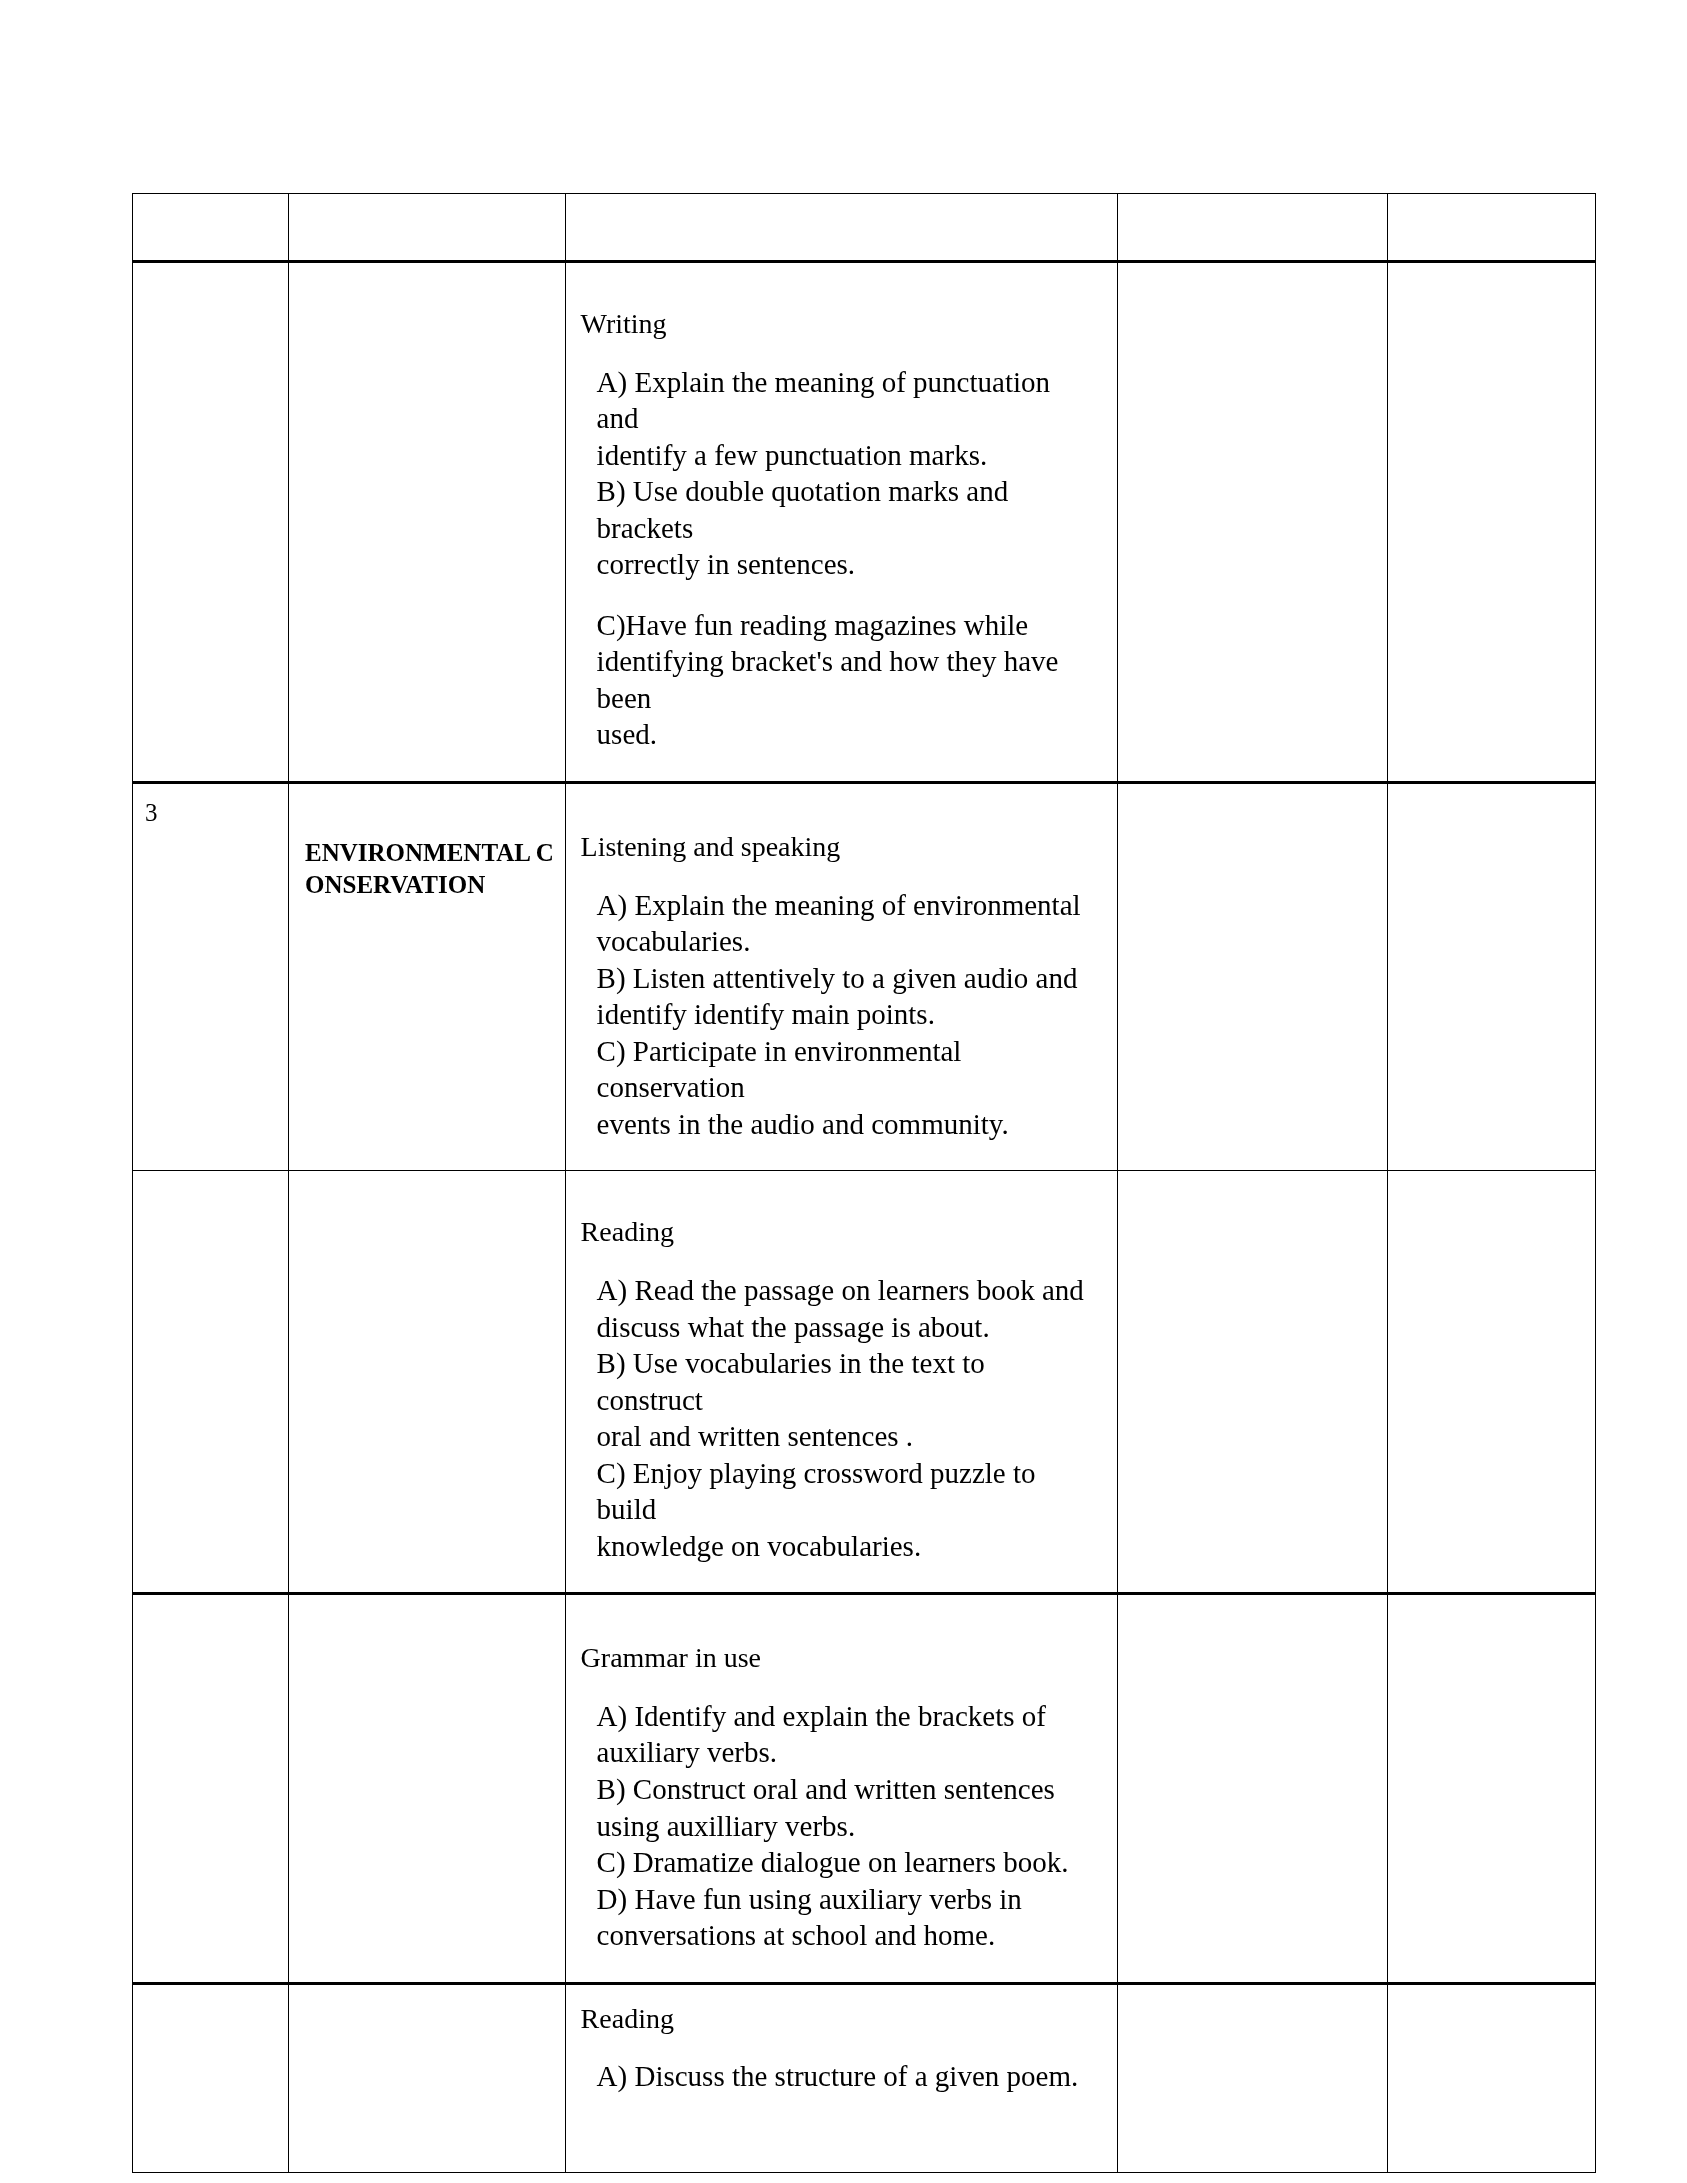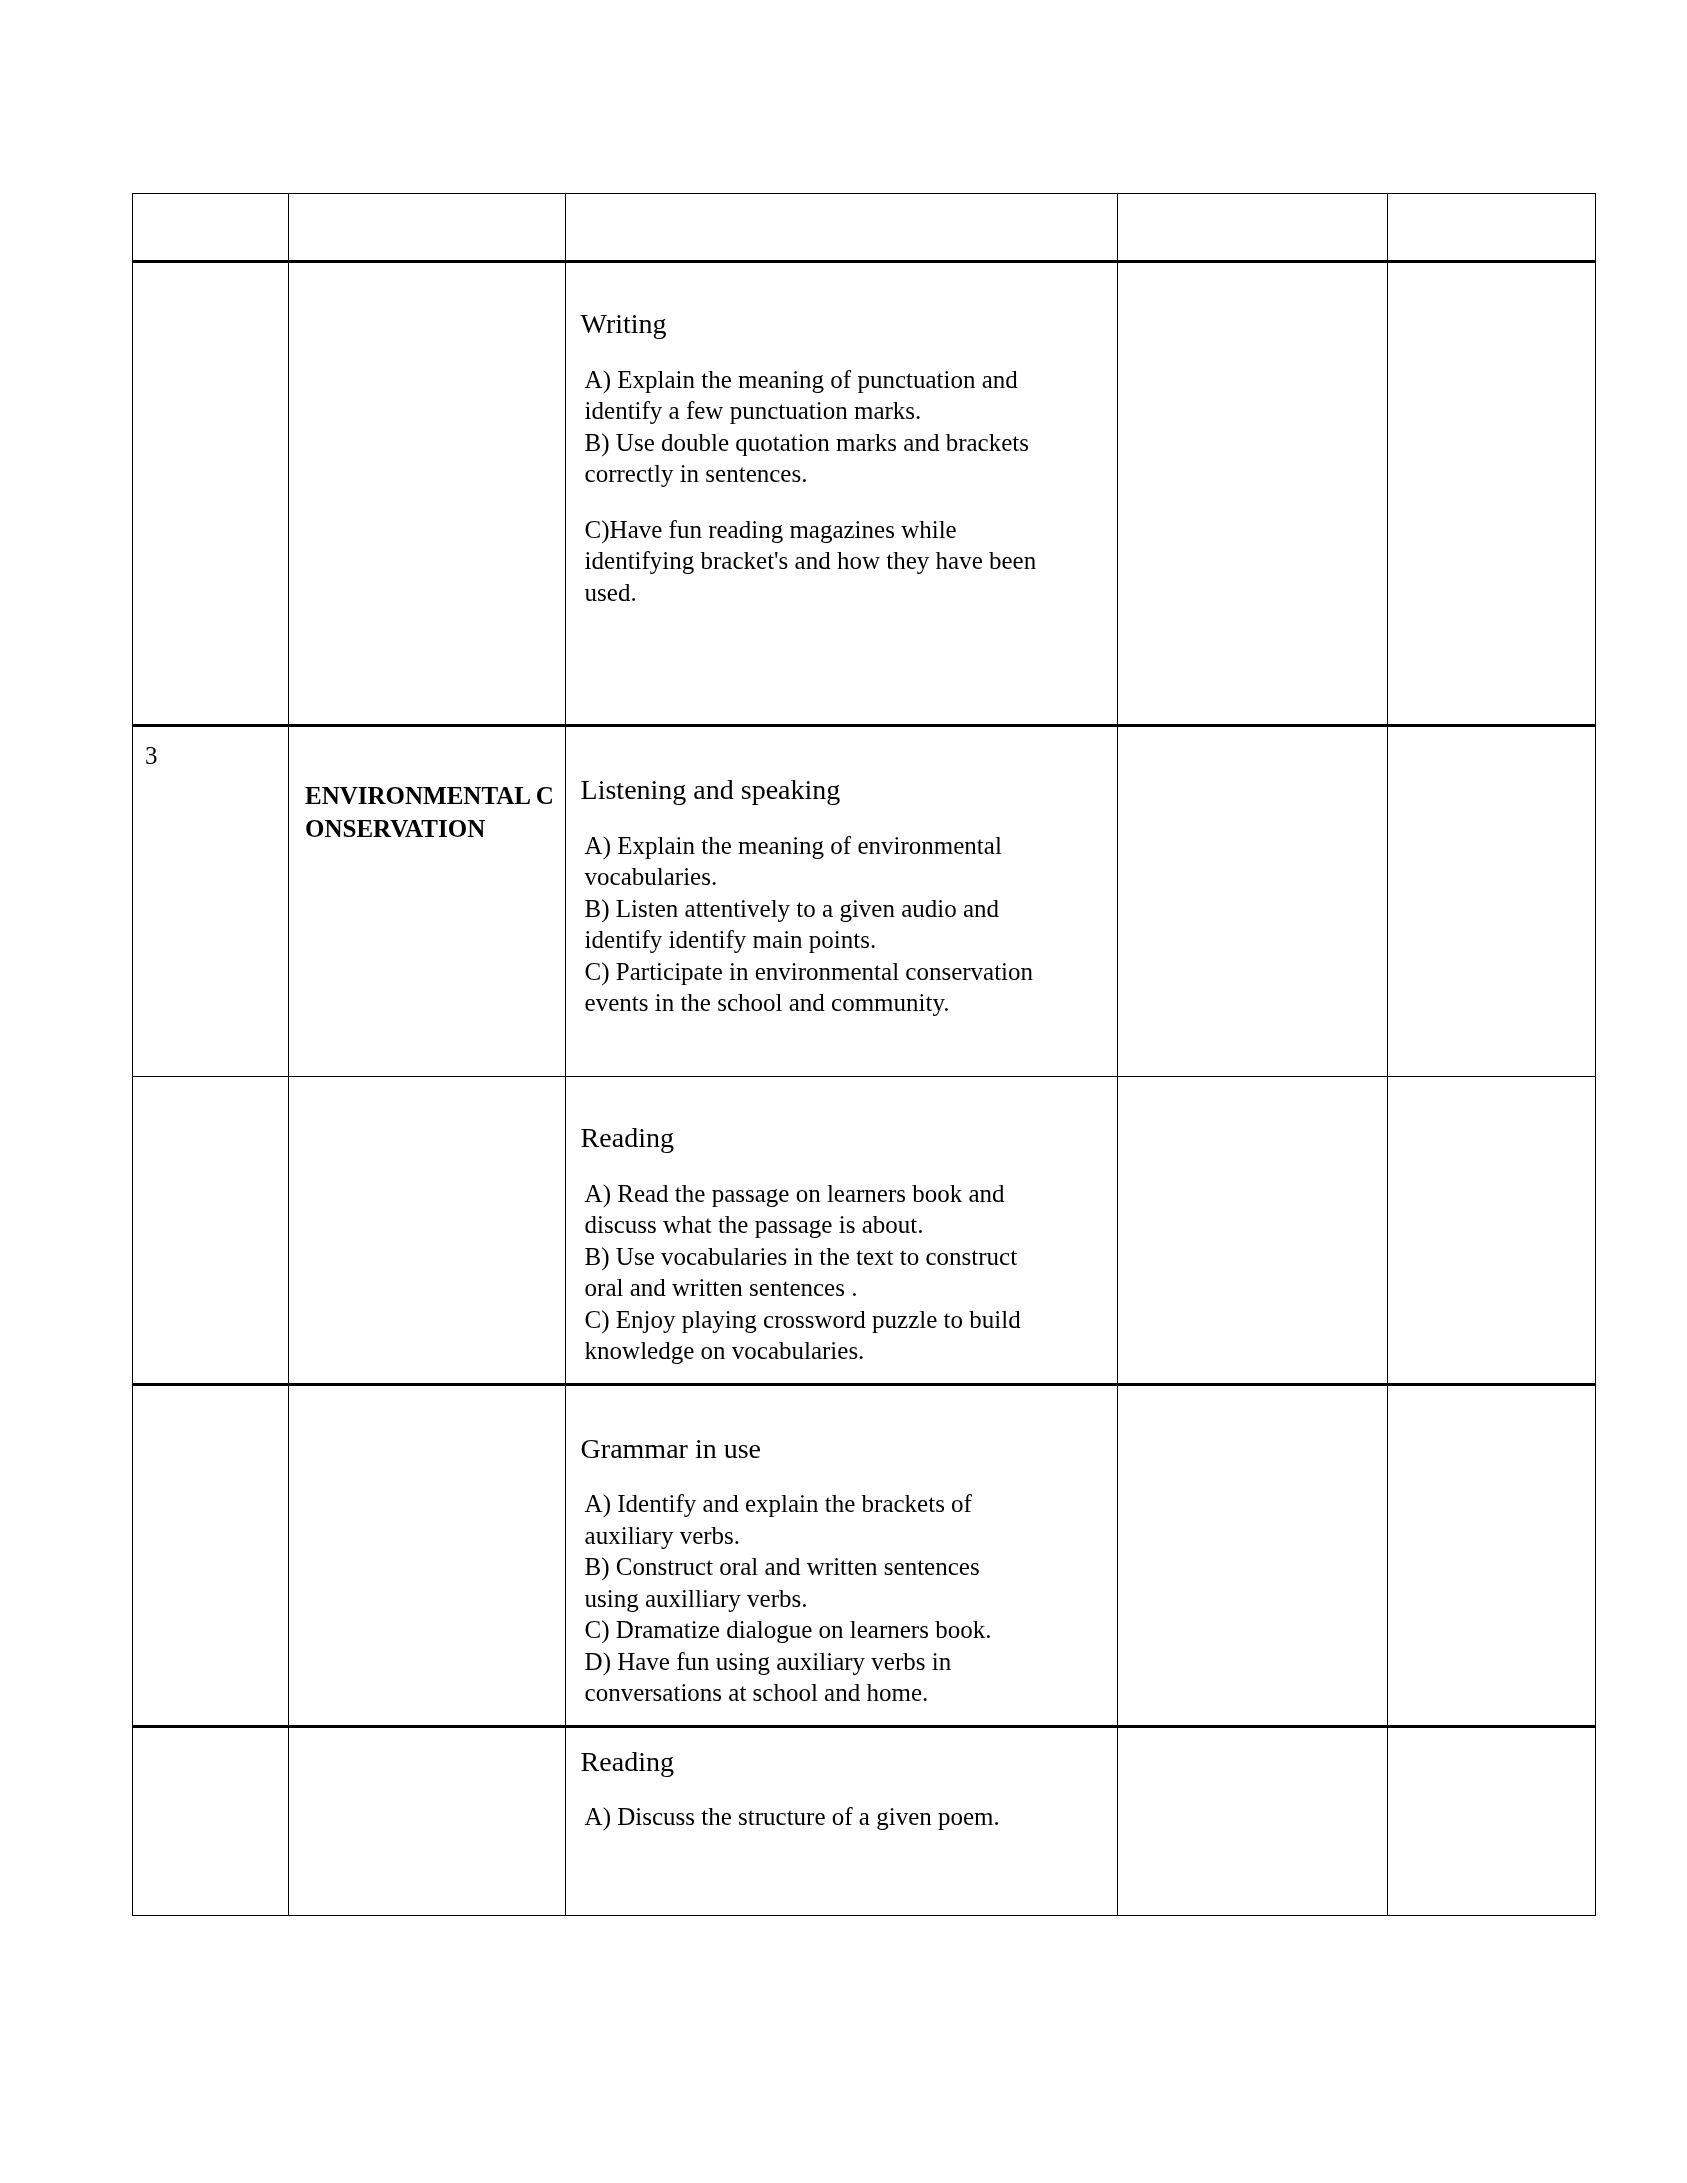--- a/index.html
+++ b/index.html
@@ -71,23 +71,23 @@
   }
 
   .heading {
     font-size: 28px;
     line-height: 1.22;
     margin: 0 0 22.5px 0;
     white-space: nowrap;
   }
 
   .lines {
-    font-size: 25px;
+    font-size: 29px;
     line-height: 1.26;
-    margin: 4px;
+    margin: 16px;
   }
 
   .lines .ln { display: block; }
   .gap { display: block; height: 24px; }
 
   .empty-cell { height: 100%; }
 
   
   tr.r1 td { height: 66px; }
   tr.r2 td { height: 461px; }
@@ -175,21 +175,21 @@
           </td>
           <td>
             <div class="cell-pad pad-top-md">
               <div class="heading">Listening and speaking</div>
               <div class="lines">
                   <span class="ln">A)  Explain the meaning of environmental</span>
                   <span class="ln">vocabularies.</span>
                   <span class="ln">B)  Listen attentively to a given audio and</span>
                   <span class="ln">identify identify main points.</span>
                   <span class="ln">C)  Participate in environmental conservation</span>
-                  <span class="ln">events in the school and community.</span>
+                  <span class="ln">events in the audio and community.</span>
                 </div>
             </div>
           </td>
           <td>
               <div class="empty-cell"></div>
             </td>
           <td>
               <div class="empty-cell"></div>
             </td>
         </tr>

